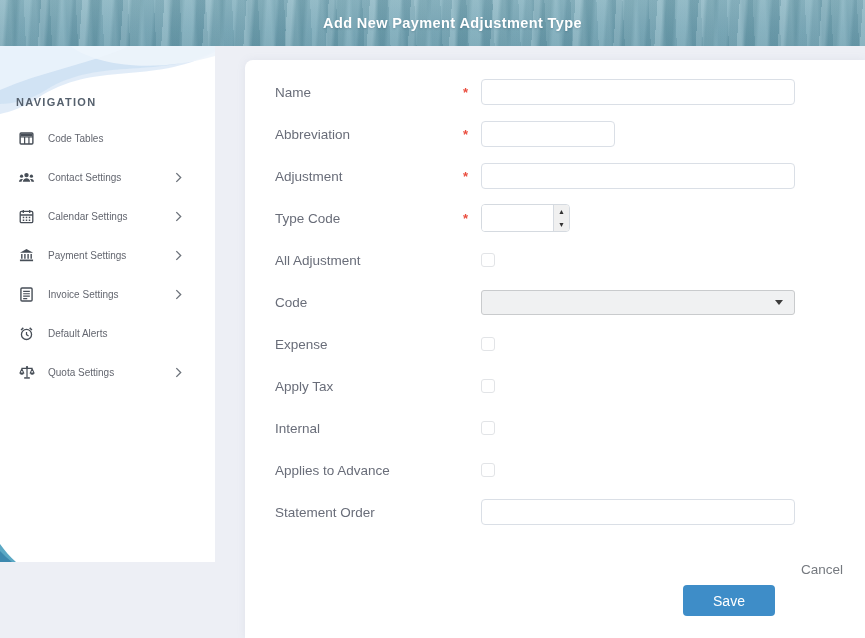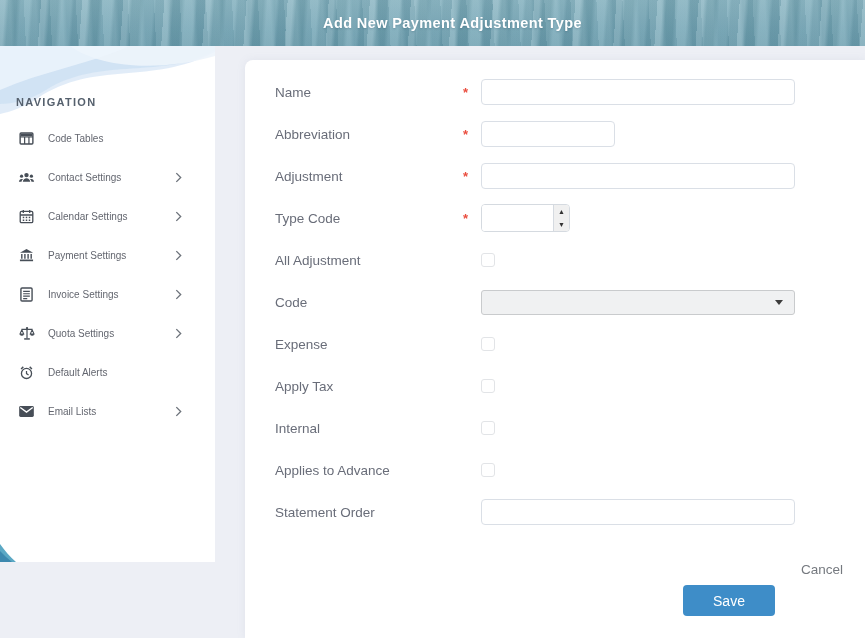--- a/index.html
+++ b/index.html
@@ -171,61 +171,47 @@
         <span class="nlabel">Invoice Settings</span>
         <span class="chev">
             <svg width="7" height="11" viewBox="0 0 8 12">
               <path d="M1.5 1l5 5-5 5" fill="none" stroke="currentColor" stroke-width="1.5"></path>
             </svg>
           </span>
       </div>
 
       <div class="nav-item">
         <span class="nicon">
+          <svg width="15" height="15" viewBox="0 0 16 16">
+              <circle cx="8" cy="9" r="5.4" fill="none" stroke="currentColor" stroke-width="1.4"></circle>
+              <path d="M8 6.4V9.2l2.2 1.4" fill="none" stroke="currentColor" stroke-width="1.3"></path>
+              <path d="M2.2 4.2L4.6 2 M13.8 4.2L11.4 2" stroke="currentColor" stroke-width="1.5" fill="none"></path>
+            </svg>
+        </span>
+        <span class="nlabel">Default Alerts</span>
+      </div>
+
+      <div class="nav-item">
+        <span class="nicon">
           <svg width="16" height="15" viewBox="0 0 17 16">
               <path d="M8.5 2v11 M3 3.5h11" stroke="currentColor" stroke-width="1.3" fill="none"></path>
               <circle cx="8.5" cy="2.2" r="1.2" fill="currentColor"></circle>
               <path d="M3 4l-2 4.5h4z M14 4l-2 4.5h4z" fill="none" stroke="currentColor" stroke-width="1.1"></path>
               <path d="M1 8.5a2 2 0 0 0 4 0z M12 8.5a2 2 0 0 0 4 0z" fill="currentColor"></path>
               <rect x="5.5" y="13" width="6" height="1.6" fill="currentColor"></rect>
             </svg>
         </span>
         <span class="nlabel">Quota Settings</span>
         <span class="chev">
             <svg width="7" height="11" viewBox="0 0 8 12">
               <path d="M1.5 1l5 5-5 5" fill="none" stroke="currentColor" stroke-width="1.5"></path>
             </svg>
           </span>
       </div>
 
-      <div class="nav-item">
-        <span class="nicon">
-          <svg width="15" height="15" viewBox="0 0 16 16">
-              <circle cx="8" cy="9" r="5.4" fill="none" stroke="currentColor" stroke-width="1.4"></circle>
-              <path d="M8 6.4V9.2l2.2 1.4" fill="none" stroke="currentColor" stroke-width="1.3"></path>
-              <path d="M2.2 4.2L4.6 2 M13.8 4.2L11.4 2" stroke="currentColor" stroke-width="1.5" fill="none"></path>
-            </svg>
-        </span>
-        <span class="nlabel">Default Alerts</span>
-      </div>
-
-      <div class="nav-item">
-        <span class="nicon">
-          <svg width="15" height="11" viewBox="0 0 16 12">
-              <rect x="0" y="0" width="16" height="12" rx="1.6" fill="currentColor"></rect>
-              <path d="M1.2 1.6L8 6.6l6.8-5" fill="none" stroke="#ffffff" stroke-width="1.5"></path>
-            </svg>
-        </span>
-        <span class="nlabel">Email Lists</span>
-        <span class="chev">
-            <svg width="7" height="11" viewBox="0 0 8 12">
-              <path d="M1.5 1l5 5-5 5" fill="none" stroke="currentColor" stroke-width="1.5"></path>
-            </svg>
-          </span>
-      </div>
 
     </div>
   </div>
 
   <div class="main-card">
 
     <div class="form-row">
       <span class="form-label">Name</span>
       <span class="req">*</span>
       <span class="ctrl">

